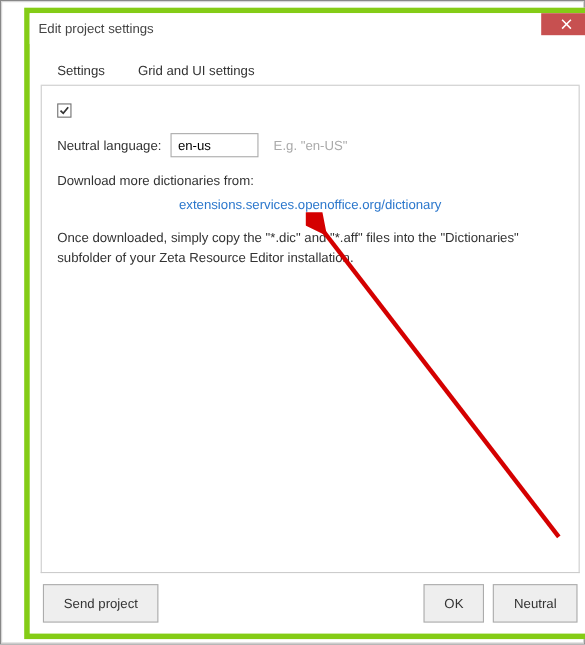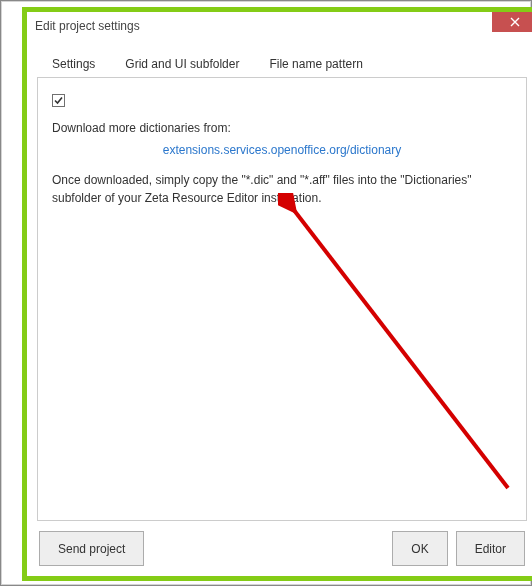--- a/index.html
+++ b/index.html
@@ -46,50 +46,54 @@
       <svg viewBox="0 0 10 10">
             <path d="M1 1 L9 9 M9 1 L1 9" stroke="#fff" stroke-width="1.4"></path>
           </svg>
     </div>
   </div>
 
 
   <div class="tabs-wrap">
     <div class="tabs">
       <div class="tab">Settings</div>
-      <div class="tab">Grid and UI subfolder</div>
-      <div class="tab">File name pattern</div>
+      <div class="tab">Grid and UI settings</div>
     </div>
 
     <div class="tab-content">
       <div class="row">
         <div class="checkbox">
           <svg viewBox="0 0 11 11">
                 <path d="M2 5.5 L4.5 8 L9 2.5" stroke="#333" stroke-width="1.6" fill="none"></path>
               </svg>
         </div>
       </div>
 
+      <div class="row">
+        <span class="label" style="margin-right:8px">Neutral language:</span>
+        <input type="text" value="en-us" style="">
+        <span class="hint">E.g. "en-US"</span>
+      </div>
 
       <div class="dl-text">Download more dictionaries from:</div>
       <a class="link">extensions.services.openoffice.org/dictionary</a>
       <div class="desc">Once downloaded, simply copy the "*.dic" and "*.aff" files into the "Dictionaries" subfolder of your Zeta Resource Editor installation.</div>
 
       <svg class="arrow" width="260" height="340">
         <defs>
               <marker id="ah" markerWidth="20" markerHeight="20" refX="3" refY="10" orient="auto">
           <path d="M0 10 L20 0 L14 10 L20 20 Z" fill="#d40000"></path>
         </marker>
             </defs>
         <line x1="230" y1="295" x2="12" y2="12" stroke="#d40000" stroke-width="4" marker-end="url(#ah)"></line>
       </svg>
     </div>
   </div>
 
   <div class="footer">
     <button class="btn">Send project</button>
     <div class="spacer"></div>
     <button class="btn">OK</button>
-    <button class="btn">Editor</button>
+    <button class="btn">Neutral</button>
   </div>
 
 </div>
 </div>
 
 </body></html>

